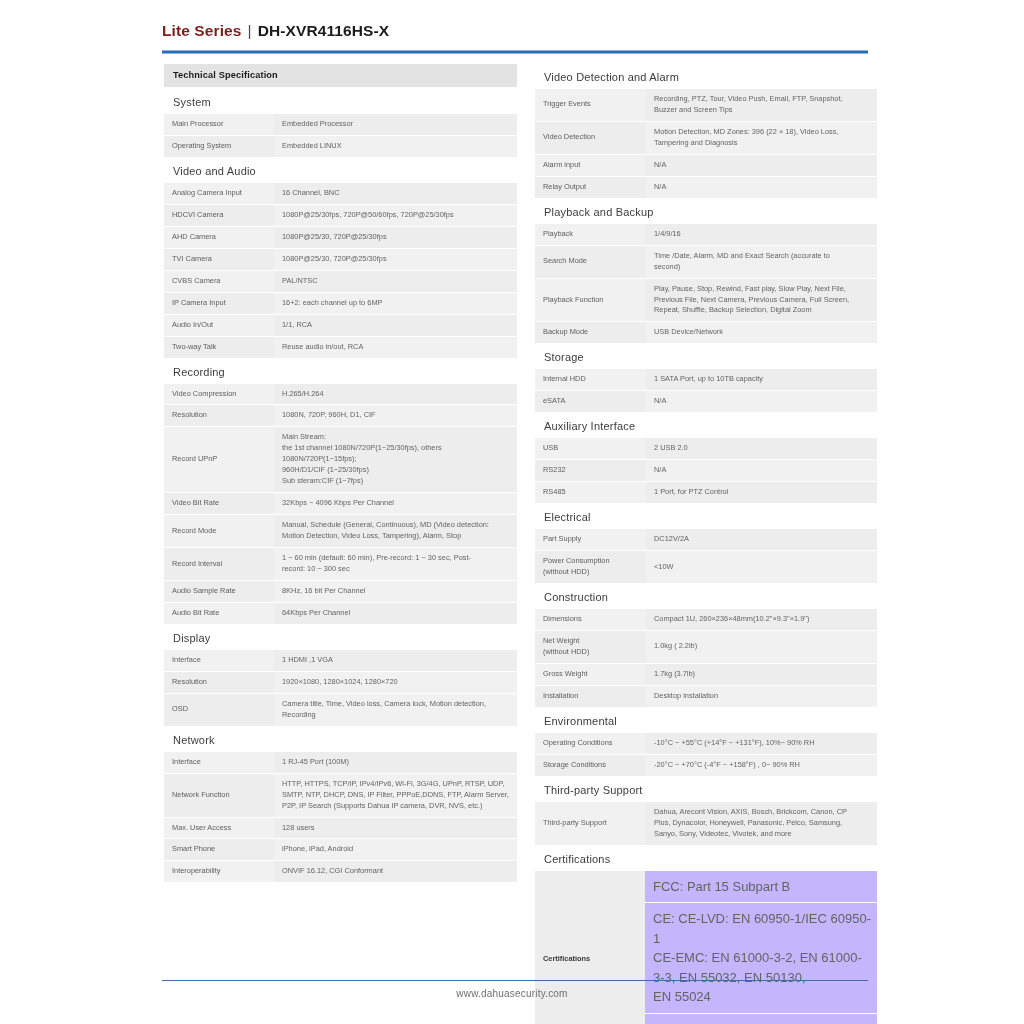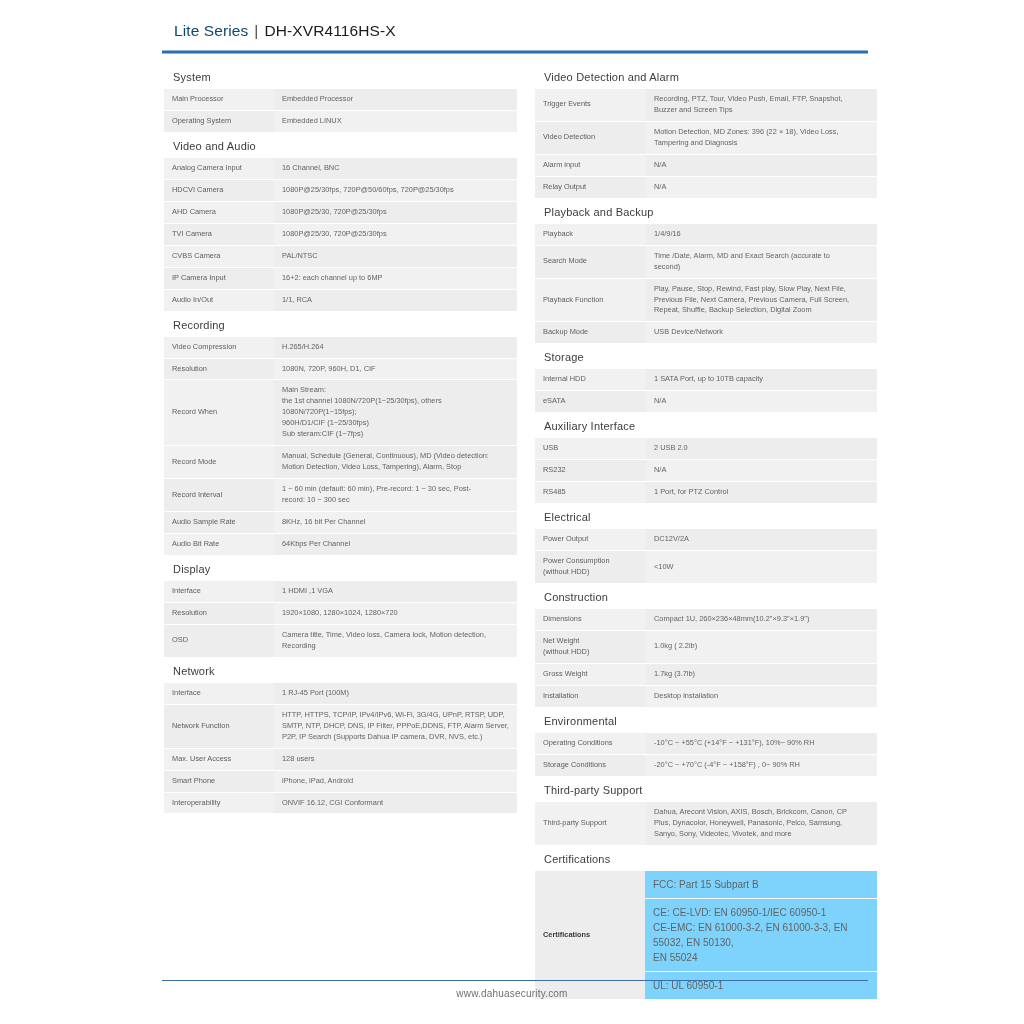--- a/index.html
+++ b/index.html
@@ -25,32 +25,31 @@
     width: 706px;
   }
   .title-line {
     display: flex;
     align-items: baseline;
     font-size: 15.5px;
     letter-spacing: .1px;
     white-space: nowrap;
   }
   .title-series {
-    color: #0c4a6e;
-    font-weight: 400;
-    margin-left: 12px;
+    color: #7f1d1d;
+    font-weight: 700;
   }
   .title-sep {
     color: #4a4a4a;
     margin: 0 6px;
     font-weight: 300;
   }
   .title-model {
     color: #1b1b1b;
-    font-weight: 400;
+    font-weight: 700;
   }
   .rule-blue {
     position: absolute;
     left: 162px; top: 50px;
     width: 706px; height: 4px;
     background: #2a6db5;
     border-top: 1px solid #8fb4dc;
     border-bottom: 1px solid #8fb4dc;
   }
 
@@ -119,22 +118,22 @@
   .cert-table td.k {
     width: 110px;
     background: #ededed;
     font-size: 7.4px;
     color: #3a3a3a;
     font-weight: bold;
     padding: 5px 6px 5px 8px;
     vertical-align: middle;
   }
   .cert-table td.v {
-    background: #7dd3fc;
-    font-size: 10px;
+    background: #c4b5fd;
+    font-size: 13px;
     color: #636363;
     padding: 6px 6px 6px 8px;
     line-height: 1.5;
     border-bottom: 1px solid #ffffff;
     white-space: pre-line;
   }
 
   
   .rule-footer {
     position: absolute;
@@ -161,20 +160,21 @@
     <div class="title-line">
       <span class="title-series">Lite Series</span>
       <span class="title-sep">|</span>
       <span class="title-model">DH-XVR4116HS-X</span>
     </div>
   </div>
 
   <div class="rule-blue"></div>
 
   <div class="col col-left">
+    <div class="spec-bar">Technical Specification</div>
     <div id="left-sections">
         <div class="section-head">System</div>
         <table class="spec-table">
           <tbody>
             <tr>
               <td class="k ml">Main Processor</td>
               <td class="v ml">Embedded  Processor</td>
             </tr>
             <tr class="alt">
               <td class="k ml">Operating System</td>
@@ -206,41 +206,49 @@
               <td class="v ml">PAL/NTSC</td>
             </tr>
             <tr class="alt">
               <td class="k ml">IP Camera Input</td>
               <td class="v ml">16+2: each channel up to  6MP</td>
             </tr>
             <tr>
               <td class="k ml">Audio In/Out</td>
               <td class="v ml">1/1, RCA</td>
             </tr>
+            <tr class="alt">
+              <td class="k ml">Two-way Talk</td>
+              <td class="v ml">Reuse audio in/out, RCA</td>
+            </tr>
           </tbody>
         </table>
         <div class="section-head">Recording</div>
         <table class="spec-table">
           <tbody>
             <tr>
               <td class="k ml">Video Compression</td>
               <td class="v ml">H.265/H.264</td>
             </tr>
             <tr class="alt">
               <td class="k ml">Resolution</td>
               <td class="v ml">1080N, 720P, 960H, D1, CIF</td>
             </tr>
             <tr>
-              <td class="k ml">Record When</td>
+              <td class="k ml">Record UPnP</td>
               <td class="v ml">Main Stream:
 the 1st channel 1080N/720P(1~25/30fps), others
 1080N/720P(1~15fps);
 960H/D1/CIF (1~25/30fps)
 Sub steram:CIF (1~7fps)</td>
             </tr>
+            <tr class="alt">
+              <td class="k ml">Video Bit Rate</td>
+              <td class="v ml">32Kbps ~ 4096 Kbps Per Channel</td>
+            </tr>
             <tr>
               <td class="k ml">Record Mode</td>
               <td class="v ml">Manual, Schedule (General, Continuous), MD (Video detection:
 Motion Detection, Video Loss, Tampering), Alarm, Stop</td>
             </tr>
             <tr class="alt">
               <td class="k ml">Record Interval</td>
               <td class="v ml">1 ~ 60  min (default: 60 min), Pre-record: 1 ~ 30  sec, Post-
 record: 10 ~ 300 sec</td>
             </tr>
@@ -378,21 +386,21 @@
             <tr>
               <td class="k ml">RS485</td>
               <td class="v ml">1 Port, for PTZ Control</td>
             </tr>
           </tbody>
         </table>
         <div class="section-head">Electrical</div>
         <table class="spec-table">
           <tbody>
             <tr>
-              <td class="k ml">Power Output</td>
+              <td class="k ml">Part Supply</td>
               <td class="v ml">DC12V/2A</td>
             </tr>
             <tr class="alt">
               <td class="k ml">Power Consumption
 (without HDD)</td>
               <td class="v ml">&lt;10W</td>
             </tr>
           </tbody>
         </table>
         <div class="section-head">Construction</div>

